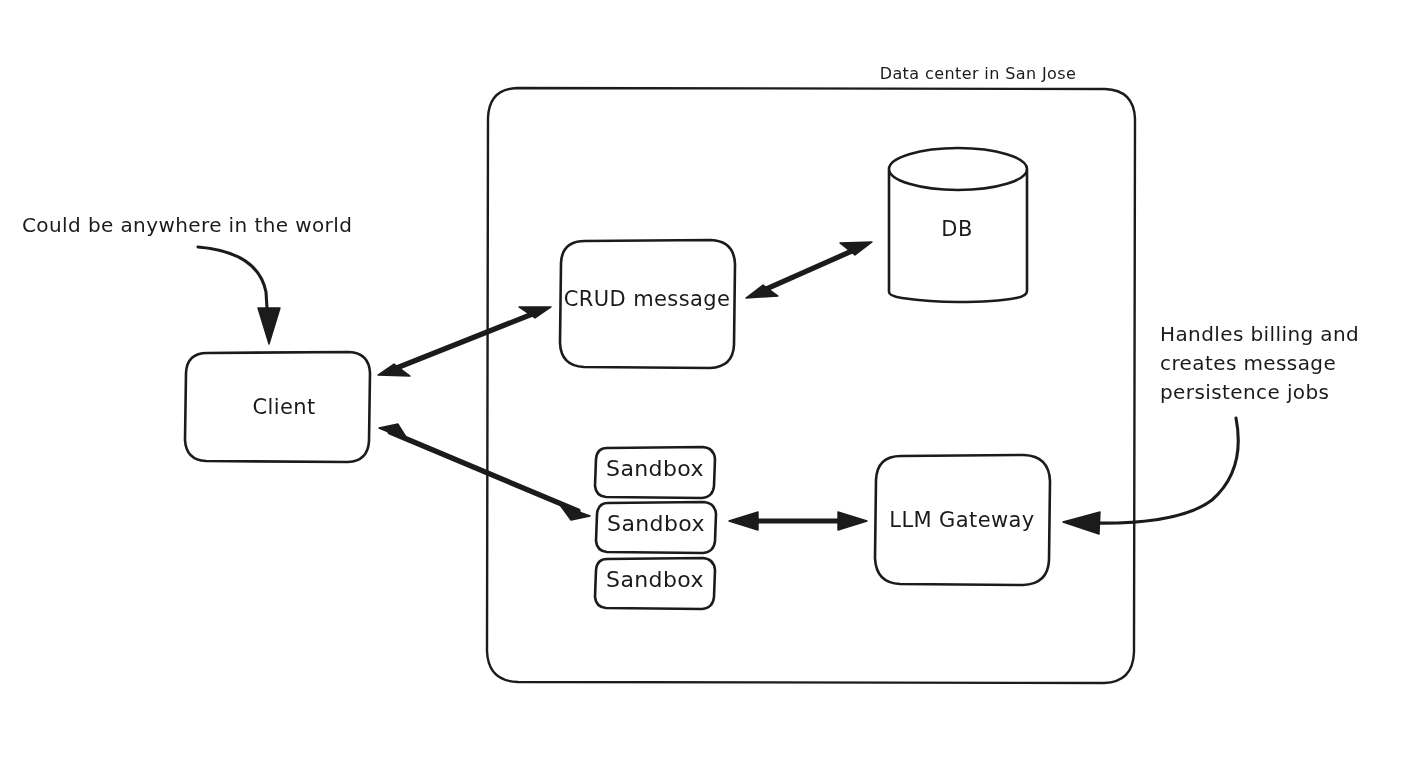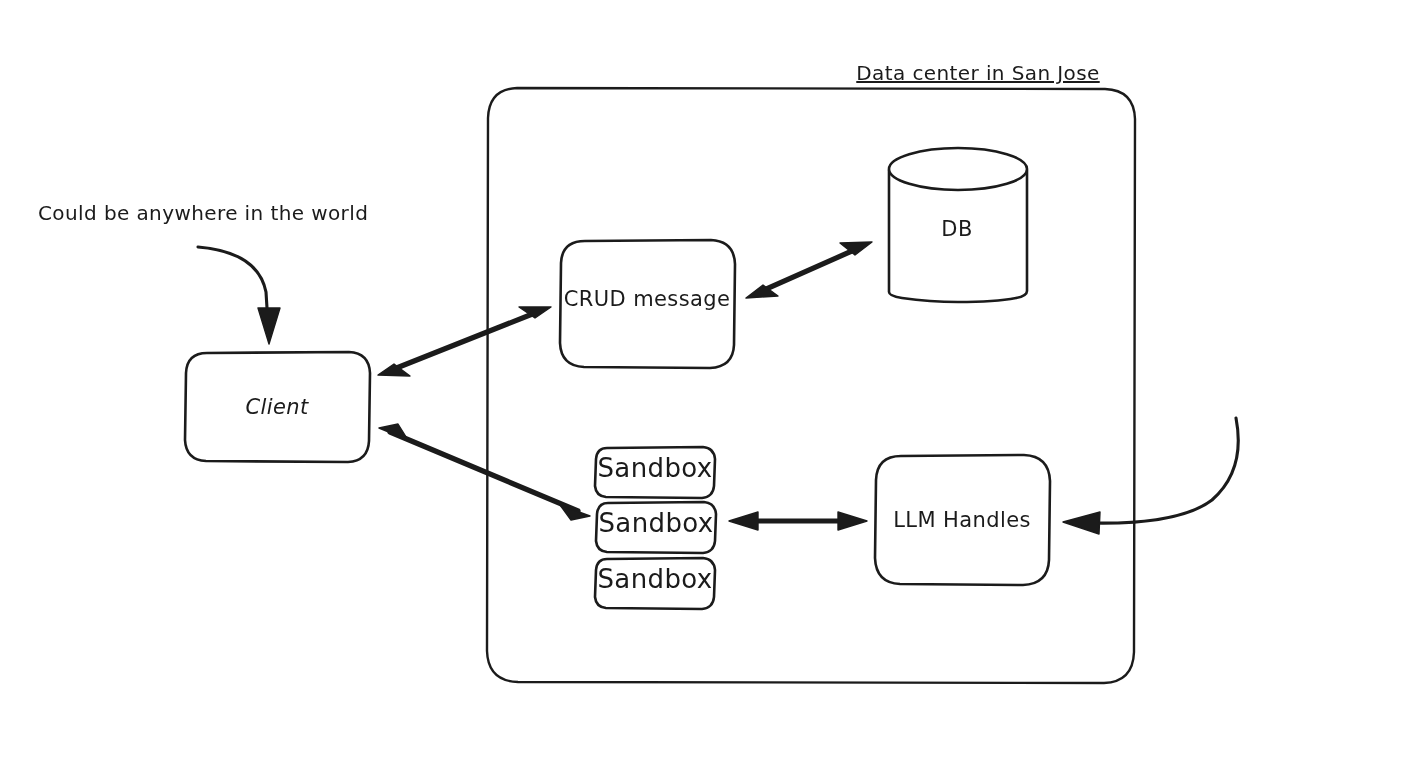--- a/index.html
+++ b/index.html
@@ -62,28 +62,27 @@
     font-family: "DejaVu Sans", sans-serif;
     white-space: nowrap;
     letter-spacing: 0.4px;
   }
   .node-label {
     font-size: 21px;
     text-align: center;
     transform: translate(-50%, -50%);
   }
   .small-label {
-    font-size: 26px;
+    font-size: 22px;
     text-align: center;
     transform: translate(-50%, -50%);
   }
   .title-label {
-    font-size: 20px;
+    font-size: 16px;
     transform: translate(-50%, -50%);
-    text-decoration: underline;
   }
   .note-label {
     font-size: 20px;
     line-height: 29px;
     white-space: pre-line;
   }
 </style>
 </head>
 <body>
 
@@ -153,30 +152,33 @@
 
     <g>
       <path class="thin-line" d="M1236 418 Q1246 470 1212 500 Q1179 525 1090 523"></path>
       <path class="arrow-head" d="M1063 522 L1100 512 L1099 534 Z"></path>
     </g>
 
   </svg>
 
   <div class="label title-label" style="left:978px; top:73px;">Data center in San Jose</div>
 
-  <div class="label node-label" style="left:277px; top:407px;font-style:italic;">Client</div>
+  <div class="label node-label" style="left:284px; top:407px;">Client</div>
 
   <div class="label node-label" style="left:647px; top:299px;">CRUD message</div>
 
   <div class="label node-label" style="left:957px; top:229px;">DB</div>
 
-  <div class="label node-label" style="left:962px; top:520px;">LLM Handles</div>
+  <div class="label node-label" style="left:962px; top:520px;">LLM Gateway</div>
 
   <div class="label small-label" style="left:655px; top:468px;">Sandbox</div>
 
   <div class="label small-label" style="left:656px; top:523px;">Sandbox</div>
 
   <div class="label small-label" style="left:655px; top:579px;">Sandbox</div>
 
-  <div class="label note-label" style="left:22px; top:199px;margin-left:16px;">Could be anywhere in the world</div>
+  <div class="label note-label" style="left:22px; top:211px;">Could be anywhere in the world</div>
 
+  <div class="label note-label" style="left:1160px; top:320px;">Handles billing and
+creates message
+persistence jobs</div>
 
 </div>
 
 </body></html>

